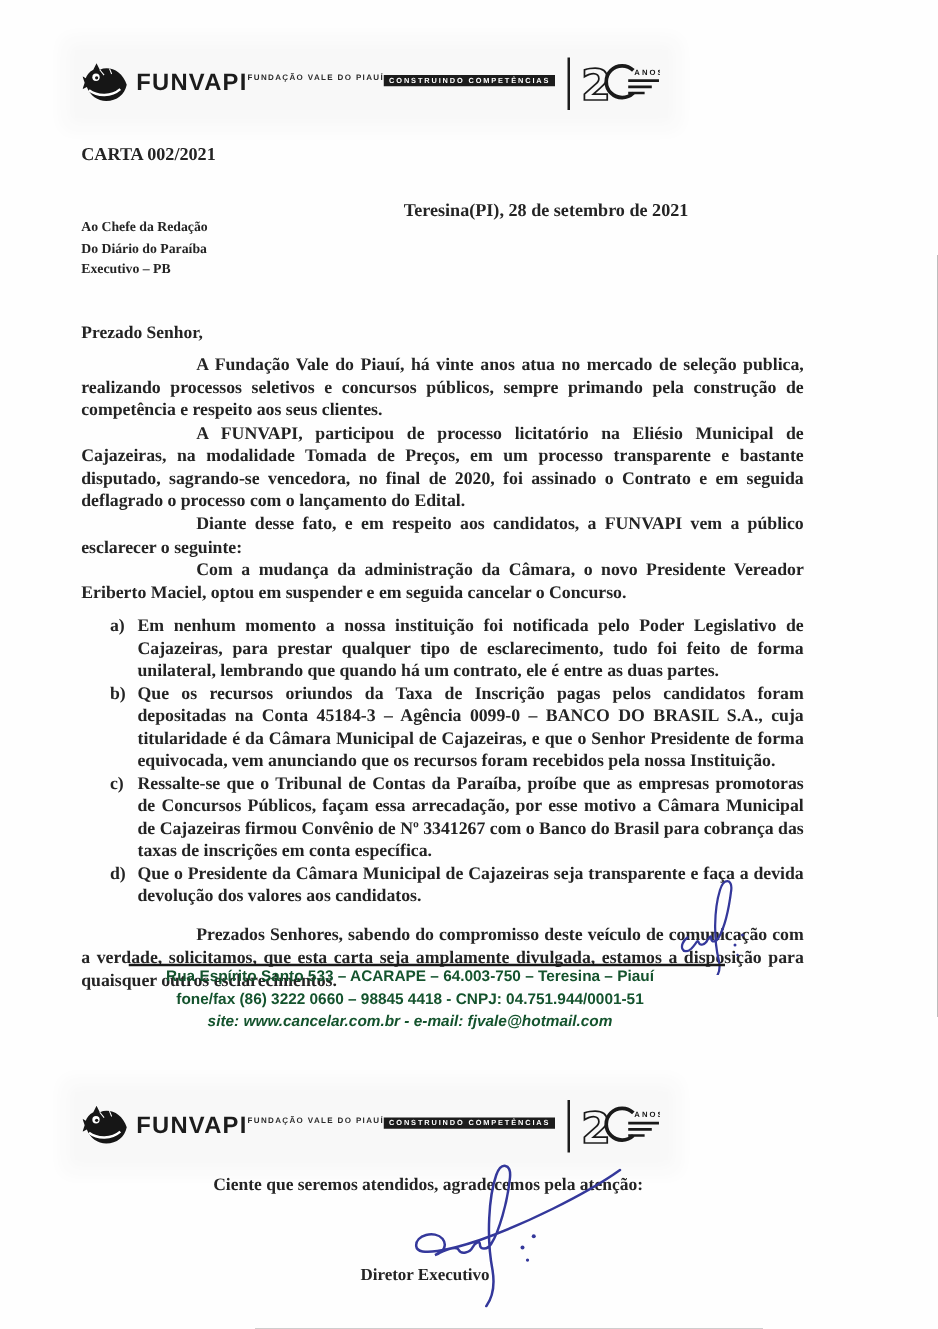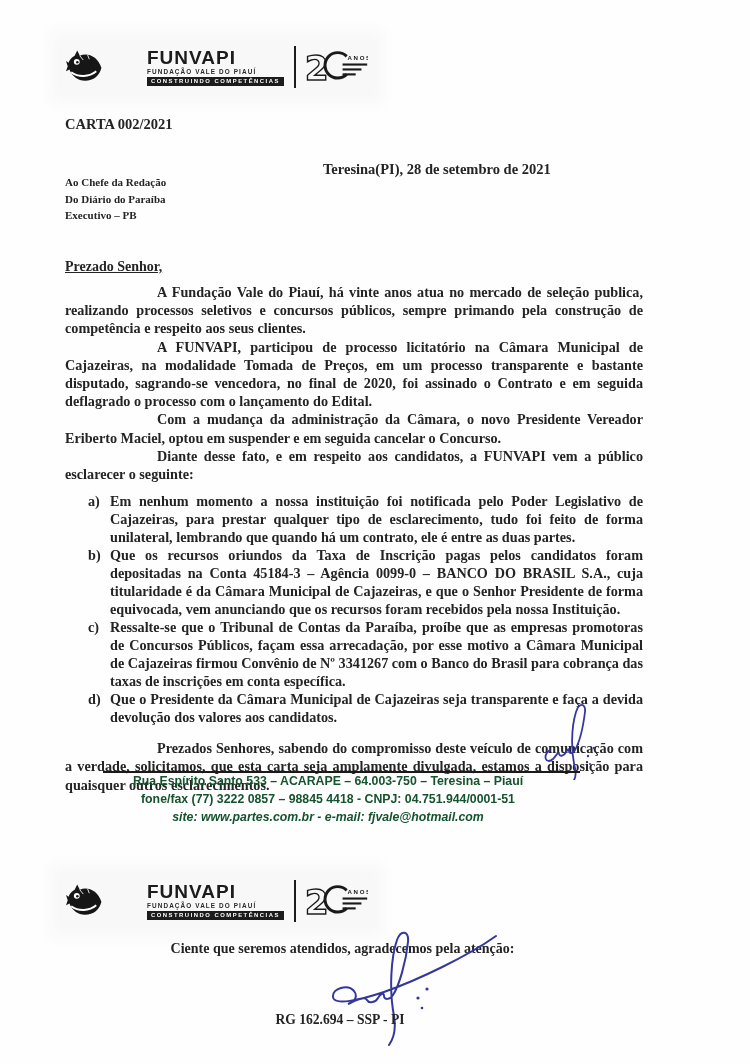--- a/index.html
+++ b/index.html
@@ -18,21 +18,21 @@
   .logo {
     position:absolute;
     display:flex; align-items:center;
     background:#f8f8f8;
     box-shadow:0 0 14px 10px #f8f8f8;
     padding:4px 6px;
   }
   .logo-top { left:60px; top:40px; }
   .logo-bottom { left:60px; top:874px; }
   .fish { width:38px; height:40px; margin-right:5px; }
-  .logo-textcol { display:flex; flex-direction:column; align-items:flex-start;margin-left:38px; }
+  .logo-textcol { display:flex; flex-direction:row; align-items:flex-start; }
   .brand {
     font-family:"Liberation Sans", sans-serif;
     font-weight:bold; font-size:19px; line-height:18px;
     letter-spacing:1px; color:#1c1c1c;
   }
   .brand-sub {
     font-family:"Liberation Sans", sans-serif;
     font-weight:bold; font-size:6.4px; letter-spacing:1.1px;
     color:#2a2a2a; margin-top:1px; white-space:nowrap;
   }
@@ -55,21 +55,21 @@
     font-weight:bold; font-size:14.5px;margin-top:48px;
   }
   .recipient {
     position:absolute; left:65px; top:174px;
     font-weight:bold; font-size:11px; line-height:16.5px;
   }
 
   
   .salutation {
     position:absolute; left:65px; top:259px;
-    font-weight:bold; font-size:14px;text-decoration:underline;
+    font-weight:bold; font-size:14px;
   }
   .body-flow {
     position:absolute; left:65px; top:283px; width:578px;
     font-weight:bold; font-size:14.2px; line-height:18.2px;
     text-align:justify;
   }
   .para { text-indent:92px; }
   .list-wrap { margin:9px 0 0 23px; width:555px; }
   .list-item { position:relative; padding-left:22px; line-height:18px; }
   .list-marker { position:absolute; left:0; top:0; }
@@ -138,23 +138,23 @@
   <div class="recipient">
     <div>Ao Chefe da Redação</div>
     <div>Do Diário do Paraíba</div>
     <div>Executivo – PB</div>
   </div>
 
   <div class="salutation">Prezado Senhor,</div>
 
   <div class="body-flow">
     <p class="para">A Fundação Vale do Piauí, há vinte anos atua no mercado de seleção publica, realizando processos seletivos e concursos públicos, sempre primando pela construção de competência e respeito aos seus clientes.</p>
-    <p class="para">A FUNVAPI, participou de processo licitatório na Câmara Municipal de Cajazeiras, na modalidade Tomada de Preços, em um processo transparente e bastante disputado, sagrando-se vencedora, no final de 2020, foi assinado o Contrato e em seguida deflagrado o processo com o lançamento do Edital.</p>
+    <p class="para">A FUNVAPI, participou de processo licitatório na Eliésio Municipal de Cajazeiras, na modalidade Tomada de Preços, em um processo transparente e bastante disputado, sagrando-se vencedora, no final de 2020, foi assinado o Contrato e em seguida deflagrado o processo com o lançamento do Edital.</p>
+    <p class="para">Diante desse fato, e em respeito aos candidatos, a FUNVAPI vem a público esclarecer o seguinte:</p>
     <p class="para">Com a mudança da administração da Câmara, o novo Presidente Vereador Eriberto Maciel, optou em suspender e em seguida cancelar o Concurso.</p>
-    <p class="para">Diante desse fato, e em respeito aos candidatos, a FUNVAPI vem a público esclarecer o seguinte:</p>
 
     <div class="list-wrap">
       <div class="list-item">
         <span class="list-marker">a)</span>
         <span>Em nenhum momento a nossa instituição foi notificada pelo Poder Legislativo de Cajazeiras, para prestar qualquer tipo de esclarecimento, tudo foi feito de forma unilateral, lembrando que quando há um contrato, ele é entre as duas partes.</span>
       </div>
       <div class="list-item">
         <span class="list-marker">b)</span>
         <span>Que os recursos oriundos da Taxa de Inscrição pagas pelos candidatos foram depositadas na Conta 45184-3 – Agência 0099-0 – BANCO DO BRASIL S.A., cuja titularidade é da Câmara Municipal de Cajazeiras, e que o Senhor Presidente de forma equivocada, vem anunciando que os recursos foram recebidos pela nossa Instituição.</span>
       </div>
@@ -174,22 +174,22 @@
   <svg class="sig-small" viewBox="0 0 64 80">
     <path d="M12 50 C4 56 8 65 15 59 C19 55 20 51 21 54 C22 57 26 56 28 52 C30 49 31 48 31 51 C31 54 35 54 37 50 C41 43 45 28 47 12 C48 3 41 2 38 12 C33 28 33 52 37 68 C38 73 38 77 36 80" stroke="#34389b" stroke-width="1.8" fill="none" stroke-linecap="round"></path>
     <circle cx="50" cy="56" r="1.2" fill="#34389b"></circle>
     <circle cx="56" cy="48" r="1.2" fill="#34389b"></circle>
     <circle cx="52" cy="64" r="1" fill="#34389b"></circle>
   </svg>
 
   <div class="footer-rule"></div>
   <div class="footer-text">
     <div>Rua Espírito Santo 533 – ACARAPE – 64.003-750  – Teresina – Piauí</div>
-    <div>fone/fax (77) 3222 0857 – 98845 4418  -  CNPJ: 04.751.944/0001-51</div>
-    <div class="footer-web">site: www.partes.com.br   -   e-mail: fjvale@hotmail.com</div>
+    <div>fone/fax (86) 3222 0660 – 98845 4418  -  CNPJ: 04.751.944/0001-51</div>
+    <div class="footer-web">site: www.cancelar.com.br   -   e-mail: fjvale@hotmail.com</div>
   </div>
 
   <div class="logo logo-bottom">
     <svg class="fish" viewBox="0 0 44 44">
       <path d="M41 23 C37 10 25 5 16 9 L13 3 10 9 C6 11 4 14 3 17 L0 15 2 21 0 27 4 25 C7 33 14 38 22 38 C32 38 39 32 41 23 Z" fill="#161616"></path>
       <circle cx="12.5" cy="16" r="3.4" fill="#ffffff"></circle>
       <circle cx="13.1" cy="16.5" r="1.5" fill="#161616"></circle>
       <path d="M6 28 C14 34 27 34 35 27" stroke="#ffffff" stroke-width="2.2" fill="none"></path>
       <path d="M16 9 L20 14 M25 8 L27 13" stroke="#ffffff" stroke-width="1" fill="none"></path>
     </svg>
@@ -212,16 +212,16 @@
   <div class="thanks-line">Ciente que seremos atendidos, agradecemos pela atenção:</div>
 
   <svg class="sig-large" viewBox="0 0 186 118">
     <path d="M178 8 C150 28 100 52 66 64 C42 72 16 78 15 69 C14 60 30 56 36 63 C40 68 37 74 30 76 C38 72 47 68 49 72 C51 76 58 74 60 70 C62 66 66 64 66 68 C66 72 72 72 75 67 C81 58 88 34 90 14 C91 3 83 1 79 12 C73 29 71 62 76 88 C78 100 76 110 71 117" stroke="#34389b" stroke-width="2" fill="none" stroke-linecap="round"></path>
     <circle cx="100" cy="70" r="1.6" fill="#34389b"></circle>
     <circle cx="109" cy="61" r="1.6" fill="#34389b"></circle>
     <circle cx="104" cy="80" r="1.3" fill="#34389b"></circle>
   </svg>
 
   <div class="signer-block">
-    <div>RG 162.694 – SSP - PI</div>
+    <div>Diretor Executivo</div>
   </div>
 
 </div>
 
 </body></html>

